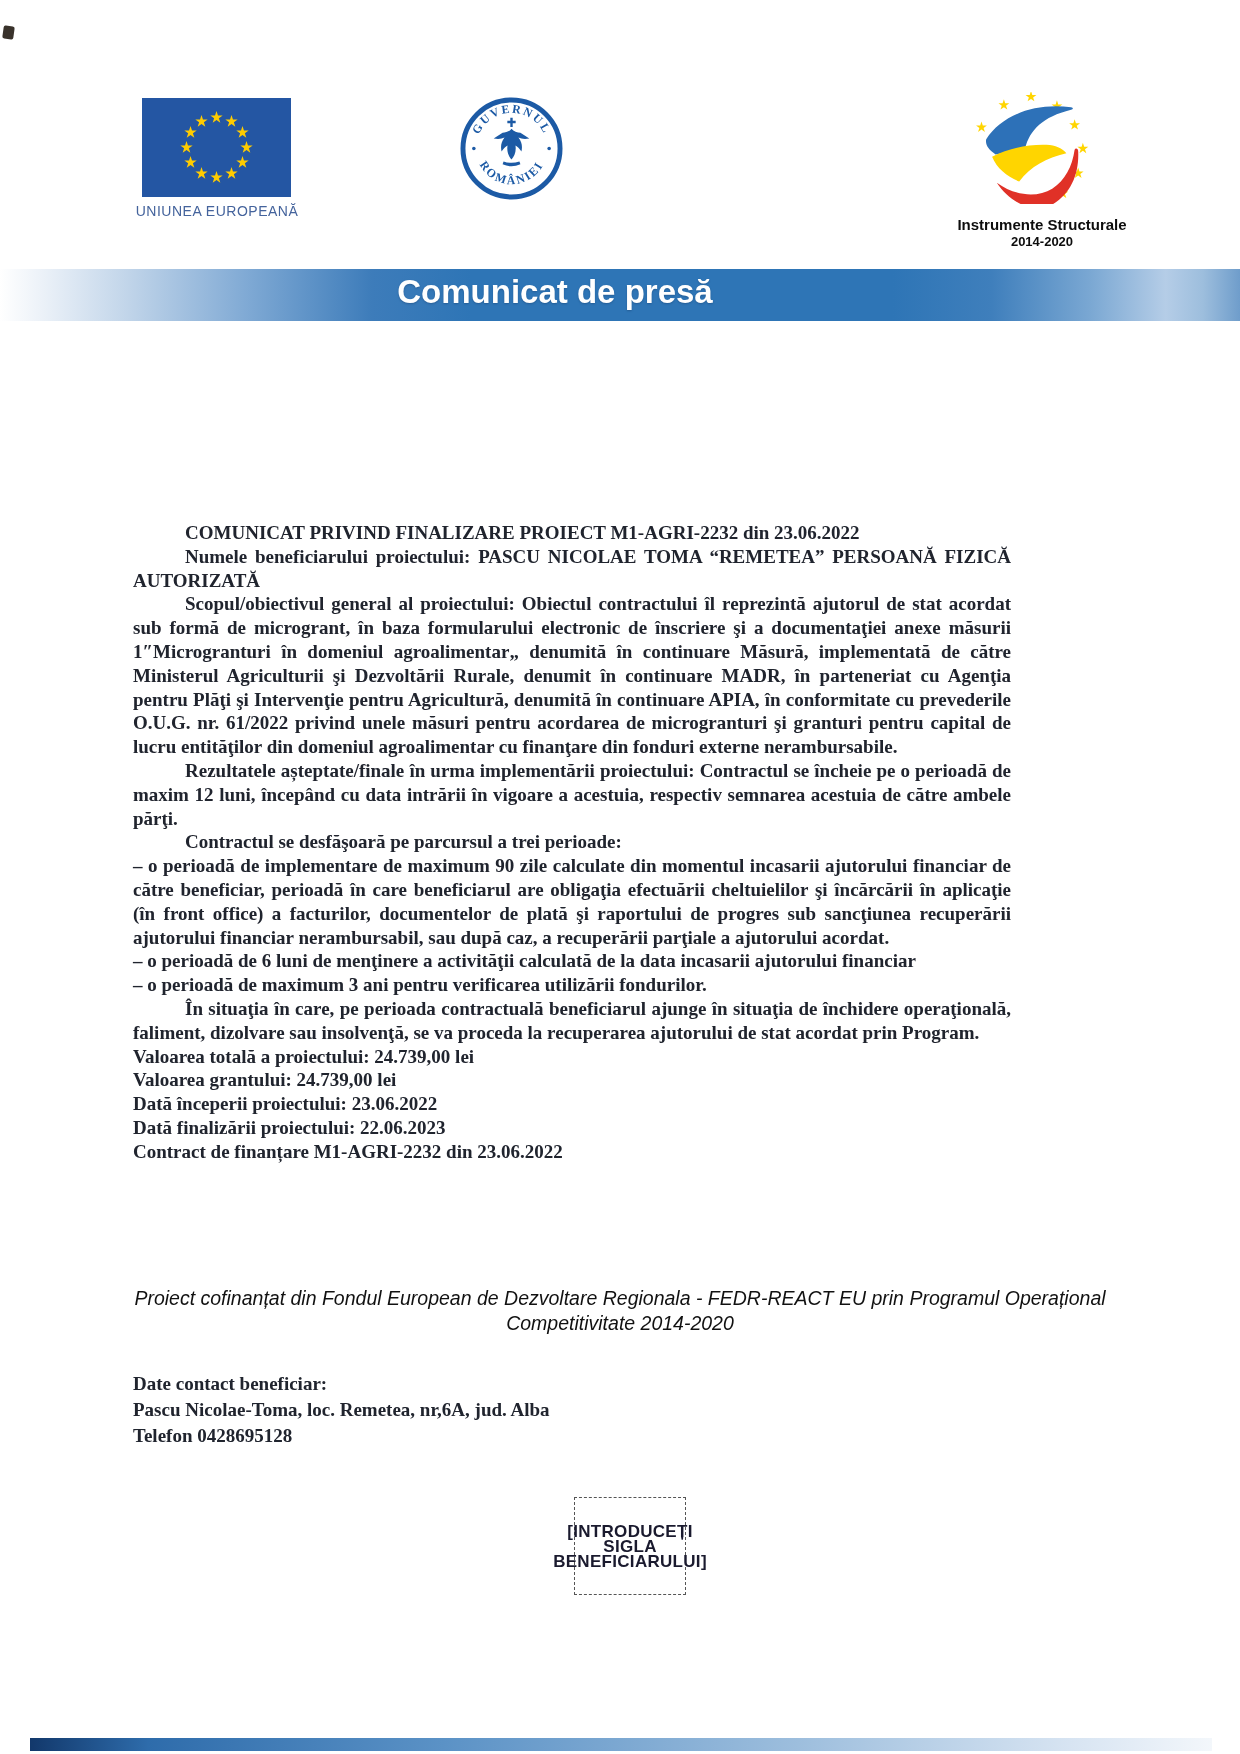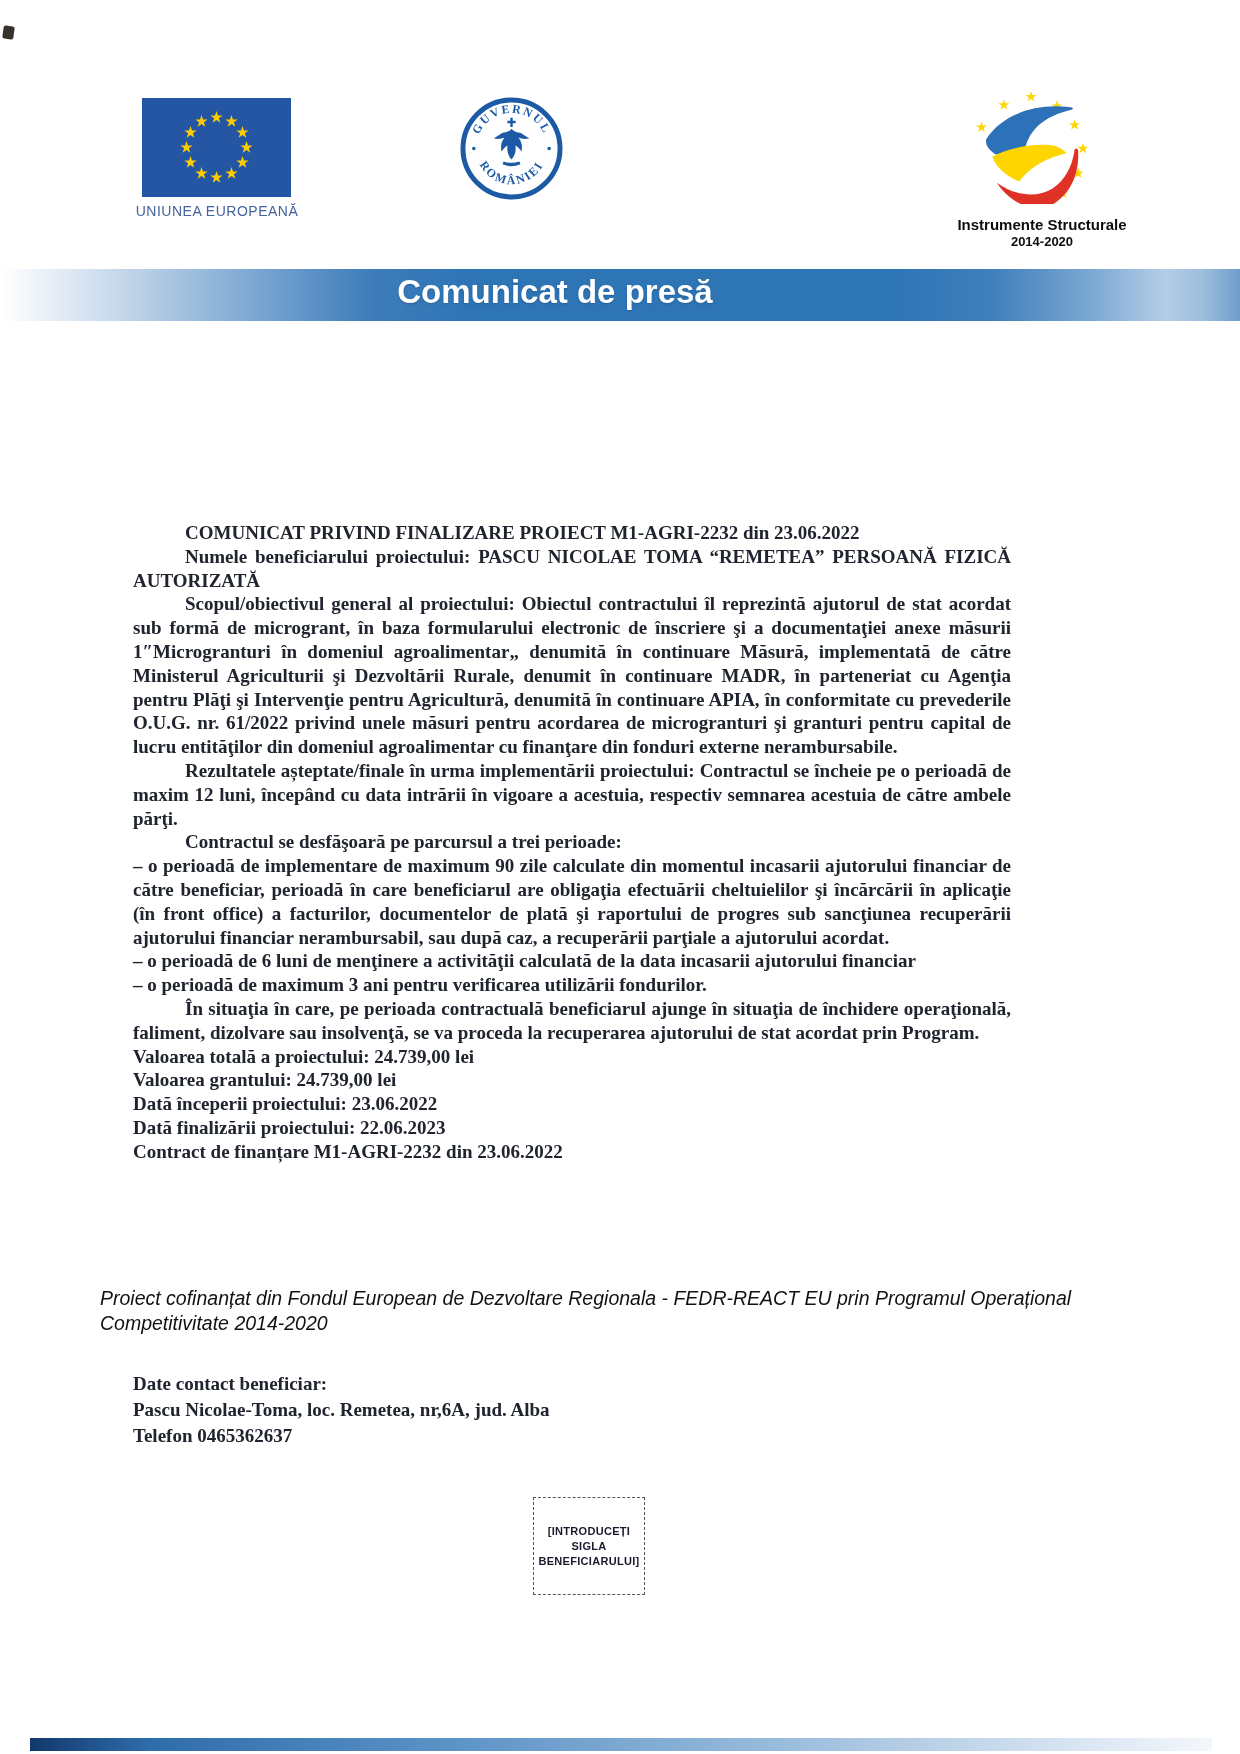--- a/index.html
+++ b/index.html
@@ -35,30 +35,30 @@
     font-weight:bold; font-size:20px; }
 
   
   .body-text { position:absolute; left:133px; top:521px; width:878px;
     font-size:19px; line-height:23.8px; font-weight:bold; }
   .body-text .para { text-align:left; }
   .body-text .para.justify { text-align:justify; }
   .body-text .para.indent { text-indent:52px; }
 
   
-  .footnote { position:absolute; left:100px; top:1286px; width:1040px; 
+  .footnote { position:absolute; left:100px; top:1286px; width:1040px; text-align:center;
     font-family:"Liberation Sans",sans-serif; font-style:italic; font-size:19.5px; line-height:25px; color:#111; }
 
   
   .contact { position:absolute; left:133px; top:1371px; font-size:19px; line-height:26px; font-weight:bold; }
 
   
-  .sigla-box { position:absolute; left:533px; top:1497px; width:112px; height:98px;
+  .sigla-box { position:absolute; left:574px; top:1497px; width:112px; height:98px;
     border:1px dashed #555; display:flex; flex-direction:column; align-items:center; justify-content:center;
-    font-family:"Liberation Sans",sans-serif; font-size:11px; font-weight:600; letter-spacing:.3px;
+    font-family:"Liberation Sans",sans-serif; font-size:17px; font-weight:600; letter-spacing:.3px;
     line-height:15px; color:#1a1a2e; text-align:center; }
 
   
   .bottom-stripe { position:absolute; left:30px; top:1738px; width:1182px; height:13px;
     background:linear-gradient(90deg,#12386b 0%,#2e6cab 10%,#5b92c6 35%,#9dbedd 65%,#d7e4f2 88%,#f3f7fb 100%); }
 </style>
 </head>
 <body>
 
 <div class="page">
@@ -145,21 +145,21 @@
       <p class="para">Dată începerii proiectului: 23.06.2022</p>
       <p class="para">Dată finalizării proiectului: 22.06.2023</p>
       <p class="para">Contract de finanțare M1-AGRI-2232 din 23.06.2022</p>
     </div>
 
   <div class="footnote">Proiect cofinanțat din Fondul European de Dezvoltare Regionala - FEDR-REACT EU prin Programul Operațional Competitivitate 2014-2020</div>
 
   <div class="contact">
       <div>Date contact beneficiar:</div>
       <div>Pascu Nicolae-Toma, loc. Remetea, nr,6A, jud. Alba</div>
-      <div>Telefon 0465362637</div>
+      <div>Telefon 0428695128</div>
     </div>
 
   <div class="sigla-box">
       <div>[INTRODUCEȚI</div>
       <div>SIGLA</div>
       <div>BENEFICIARULUI]</div>
     </div>
 
   <div class="bottom-stripe"></div>
 

